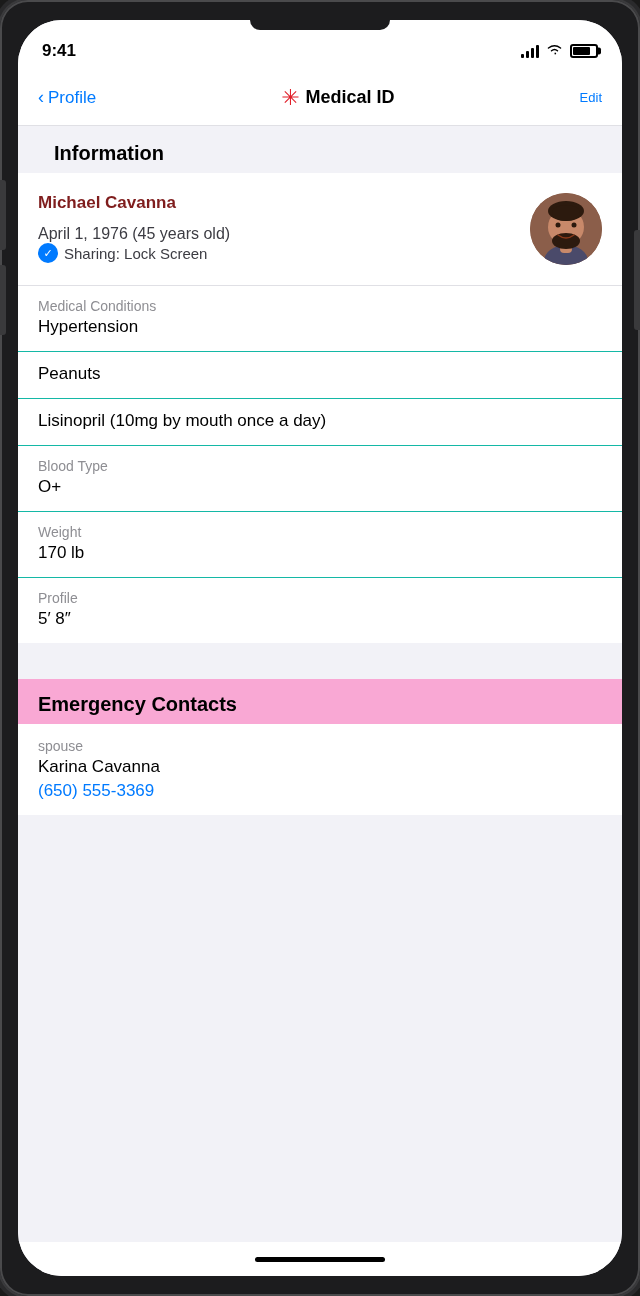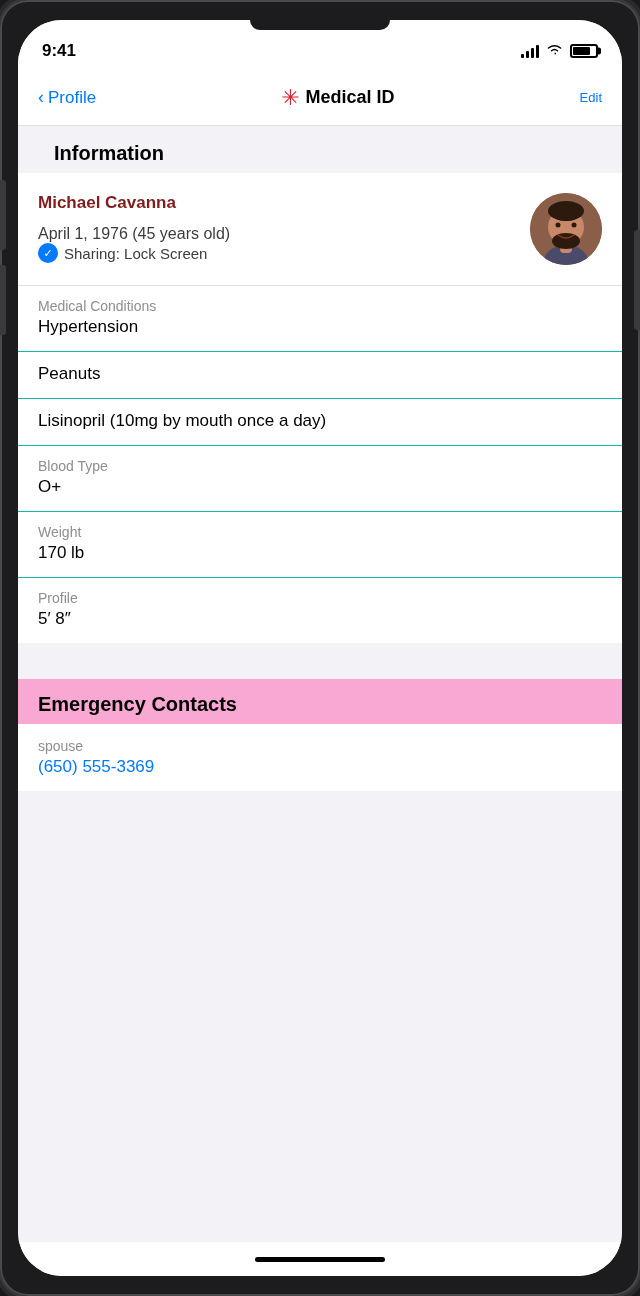--- a/index.html
+++ b/index.html
@@ -487,20 +487,21 @@
       </div>
 
       <div class="section-gap"></div>
 
       <div class="emergency-header">
         <span class="emergency-header-text">Emergency Contacts</span>
       </div>
 
       <div class="contact-row card">
         <div class="contact-relation">spouse</div>
+        <div class="contact-name">Karina Cavanna</div>
         <a class="contact-phone" href="tel:6505553369">(650) 555-3369</a>
       </div>
 
     </div>
 
     <div class="home-indicator">
       <div class="home-bar"></div>
     </div>
 
   </div>

